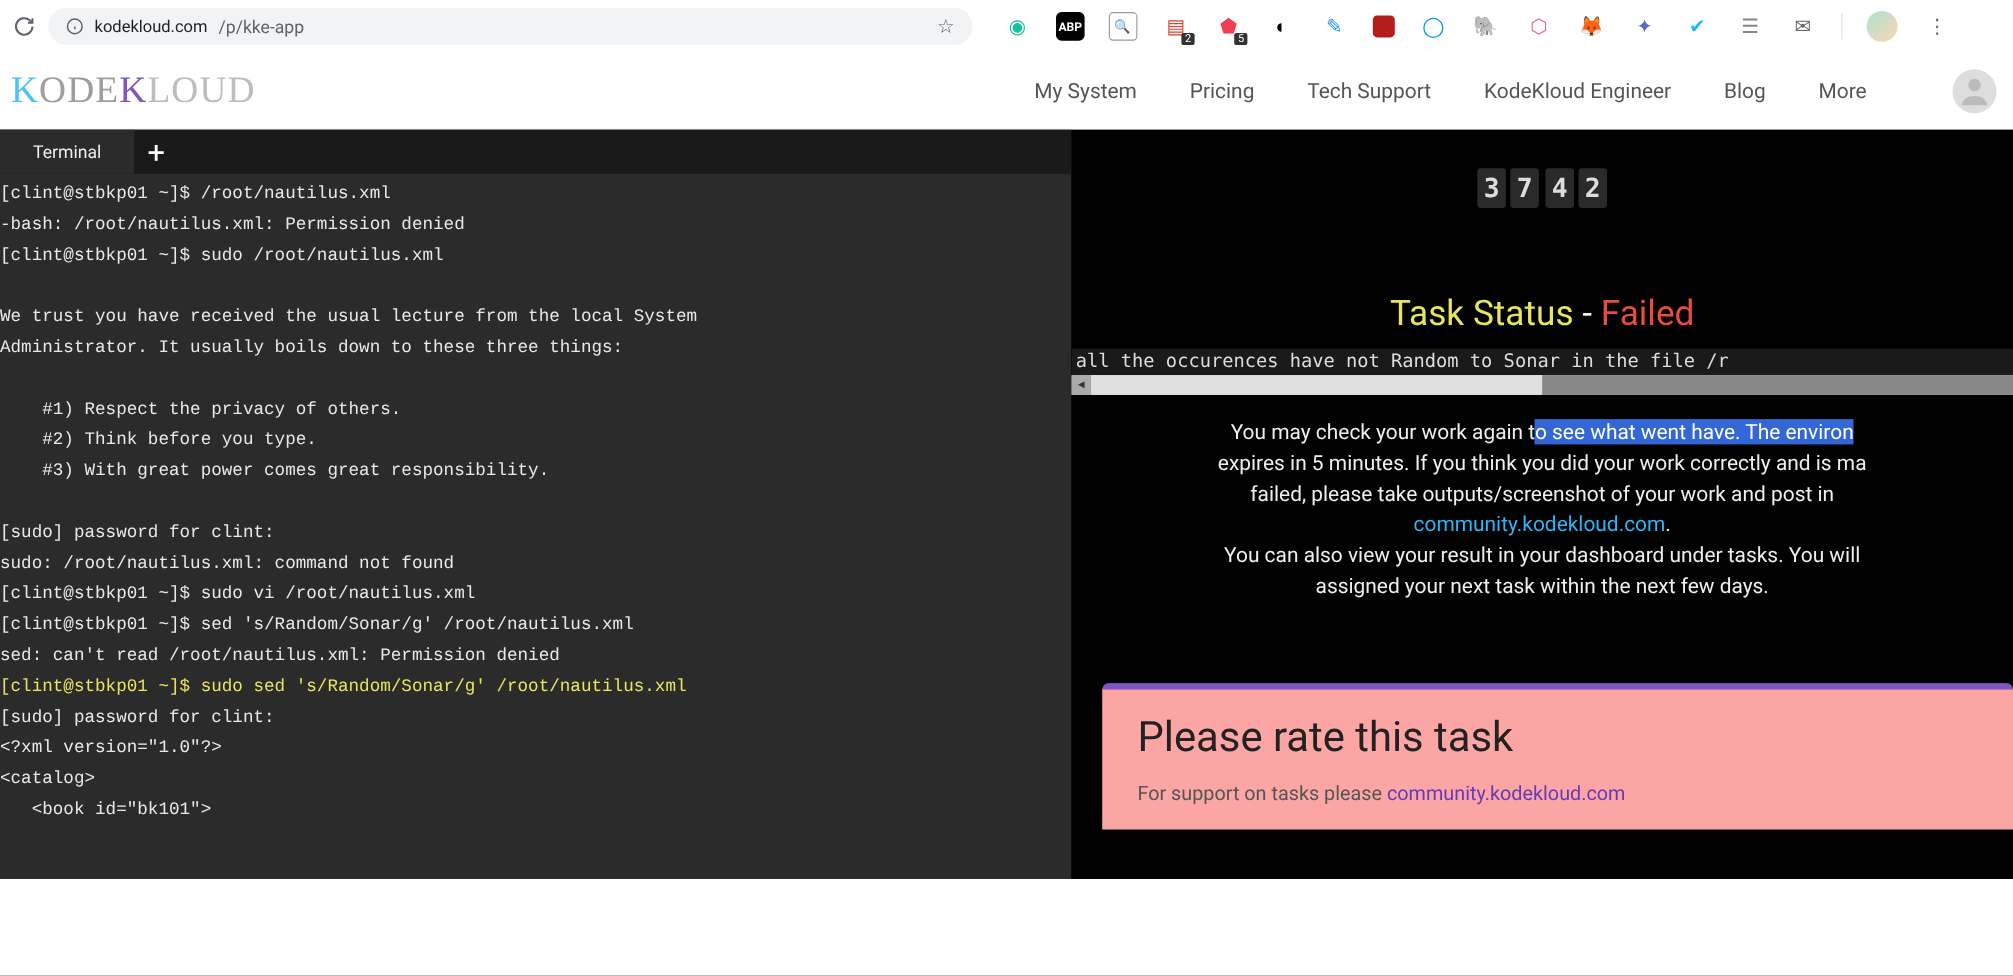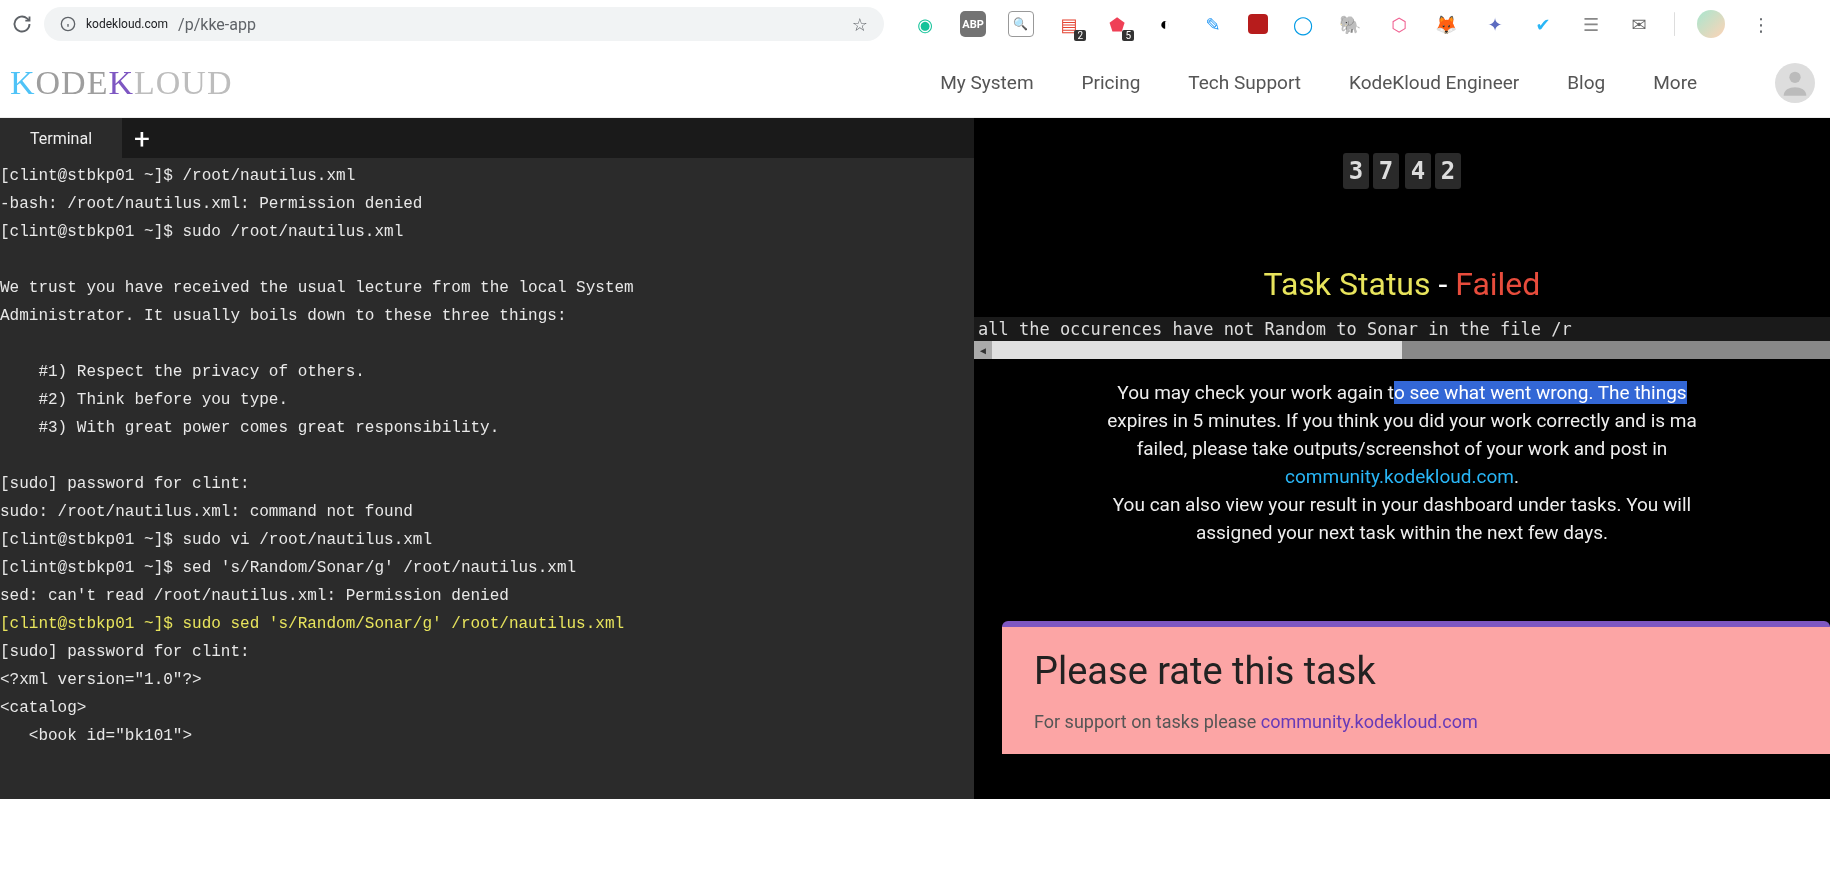--- a/index.html
+++ b/index.html
@@ -1,20 +1,20 @@
 <!DOCTYPE html>
 <html><head>
 <meta charset="utf-8">
 <style>
 * { margin:0; padding:0; box-sizing:border-box; }
 body { font-family:-apple-system,BlinkMacSystemFont,"Segoe UI",Roboto,sans-serif; width:1830px; height:887px; overflow:hidden; }
 .browser-bar { height:48px; display:flex; align-items:center; padding:0 8px; gap:8px; background:#fff; }
 .reload { width:28px; height:28px; display:flex; align-items:center; justify-content:center; cursor:pointer; }
 .url-bar { flex:0 0 840px; height:34px; background:#f1f3f4; border-radius:17px; display:flex; align-items:center; padding:0 16px; gap:10px; }
-.url-text { color:#202124; font-size:12px; }
+.url-text { color:#202124; font-size:15px; }
 .url-path { color:#5f6368; }
 .star-icon { margin-left:auto; color:#5f6368; font-size:18px; cursor:pointer; }
 .ext-icons { display:flex; align-items:center; gap:22px; margin-left:20px; }
 .ext-icon { width:26px; height:26px; display:flex; align-items:center; justify-content:center; font-size:18px; cursor:pointer; border-radius:4px; position:relative; }
 .badge { position:absolute; bottom:-4px; right:-4px; background:#333; color:#fff; font-size:10px; padding:0 3px; border-radius:2px; }
 .avatar-img { width:28px; height:28px; border-radius:50%; background:linear-gradient(135deg,#a8e6cf,#ffd3b6); }
 .menu-dots { width:28px; height:28px; display:flex; align-items:center; justify-content:center; cursor:pointer; color:#5f6368; font-size:18px; }
 
 .site-header { height:70px; display:flex; align-items:center; padding:0 15px 0 10px; background:#fff; border-bottom:1px solid #eee; }
 .logo { font-family:Georgia,serif; font-size:34px; font-weight:400; letter-spacing:1px; }
@@ -69,21 +69,21 @@
         <circle cx="12" cy="12" r="10"></circle>
         <line x1="12" y1="8" x2="12" y2="8"></line>
         <line x1="12" y1="12" x2="12" y2="16"></line>
       </svg>
     <span class="url-text">kodekloud.com</span>
       <span class="url-path">/p/kke-app</span>
     <span class="star-icon">☆</span>
   </div>
   <div class="ext-icons">
     <div class="ext-icon" style="color:#15c39a">◉</div>
-    <div class="ext-icon" style="background:#737373;color:#fff;border-radius:5px;font-size:11px;font-weight:bold">ABP</div>
+    <div class="ext-icon" style="background:#000000;color:#fff;border-radius:5px;font-size:11px;font-weight:bold">ABP</div>
     <div class="ext-icon" style="border:1px solid #999;font-size:12px">🔍</div>
     <div class="ext-icon" style="color:#e44332">▤<span class="badge">2</span></div>
     <div class="ext-icon" style="color:#ef4056">⬟<span class="badge">5</span></div>
     <div class="ext-icon">◐</div>
     <div class="ext-icon" style="color:#2196f3">✎</div>
     <div class="ext-icon" style="background:#b71c1c;width:20px;height:20px"></div>
     <div class="ext-icon" style="color:#039be5">◯</div>
     <div class="ext-icon" style="color:#2dbe60">🐘</div>
     <div class="ext-icon" style="color:#f06292">⬡</div>
     <div class="ext-icon" style="color:#ff9800">🦊</div>
@@ -142,21 +142,21 @@
     </div>
     <div class="err-box">
       <div class="err-text">all the occurences have not Random to Sonar in the file /r</div>
       <div class="err-scroll">
         <div class="err-scroll-btn">◄</div>
         <div style="flex:0 0 410px;background:#e0e0e0"></div>
         <div style="flex:1;background:#888"></div>
       </div>
     </div>
     <div class="info-text">
-      <span>You may check your work again t</span><span class="sel">o see what went wrong. The things</span><br>
+      <span>You may check your work again t</span><span class="sel">o see what went have. The environ</span><br>
       <span>expires in 5 minutes. If you think you did your work correctly and is ma</span><br>
       <span>failed, please take outputs/screenshot of your work and post in</span><br>
       <a>community.kodekloud.com</a>.<br>
       <span>You can also view your result in your dashboard under tasks. You will</span><br>
       <span>assigned your next task within the next few days.</span>
     </div>
     <div class="rate-card">
       <div class="rate-title">Please rate this task</div>
       <div class="rate-sub">
         <span>For support on tasks please </span><a>community.kodekloud.com</a>

